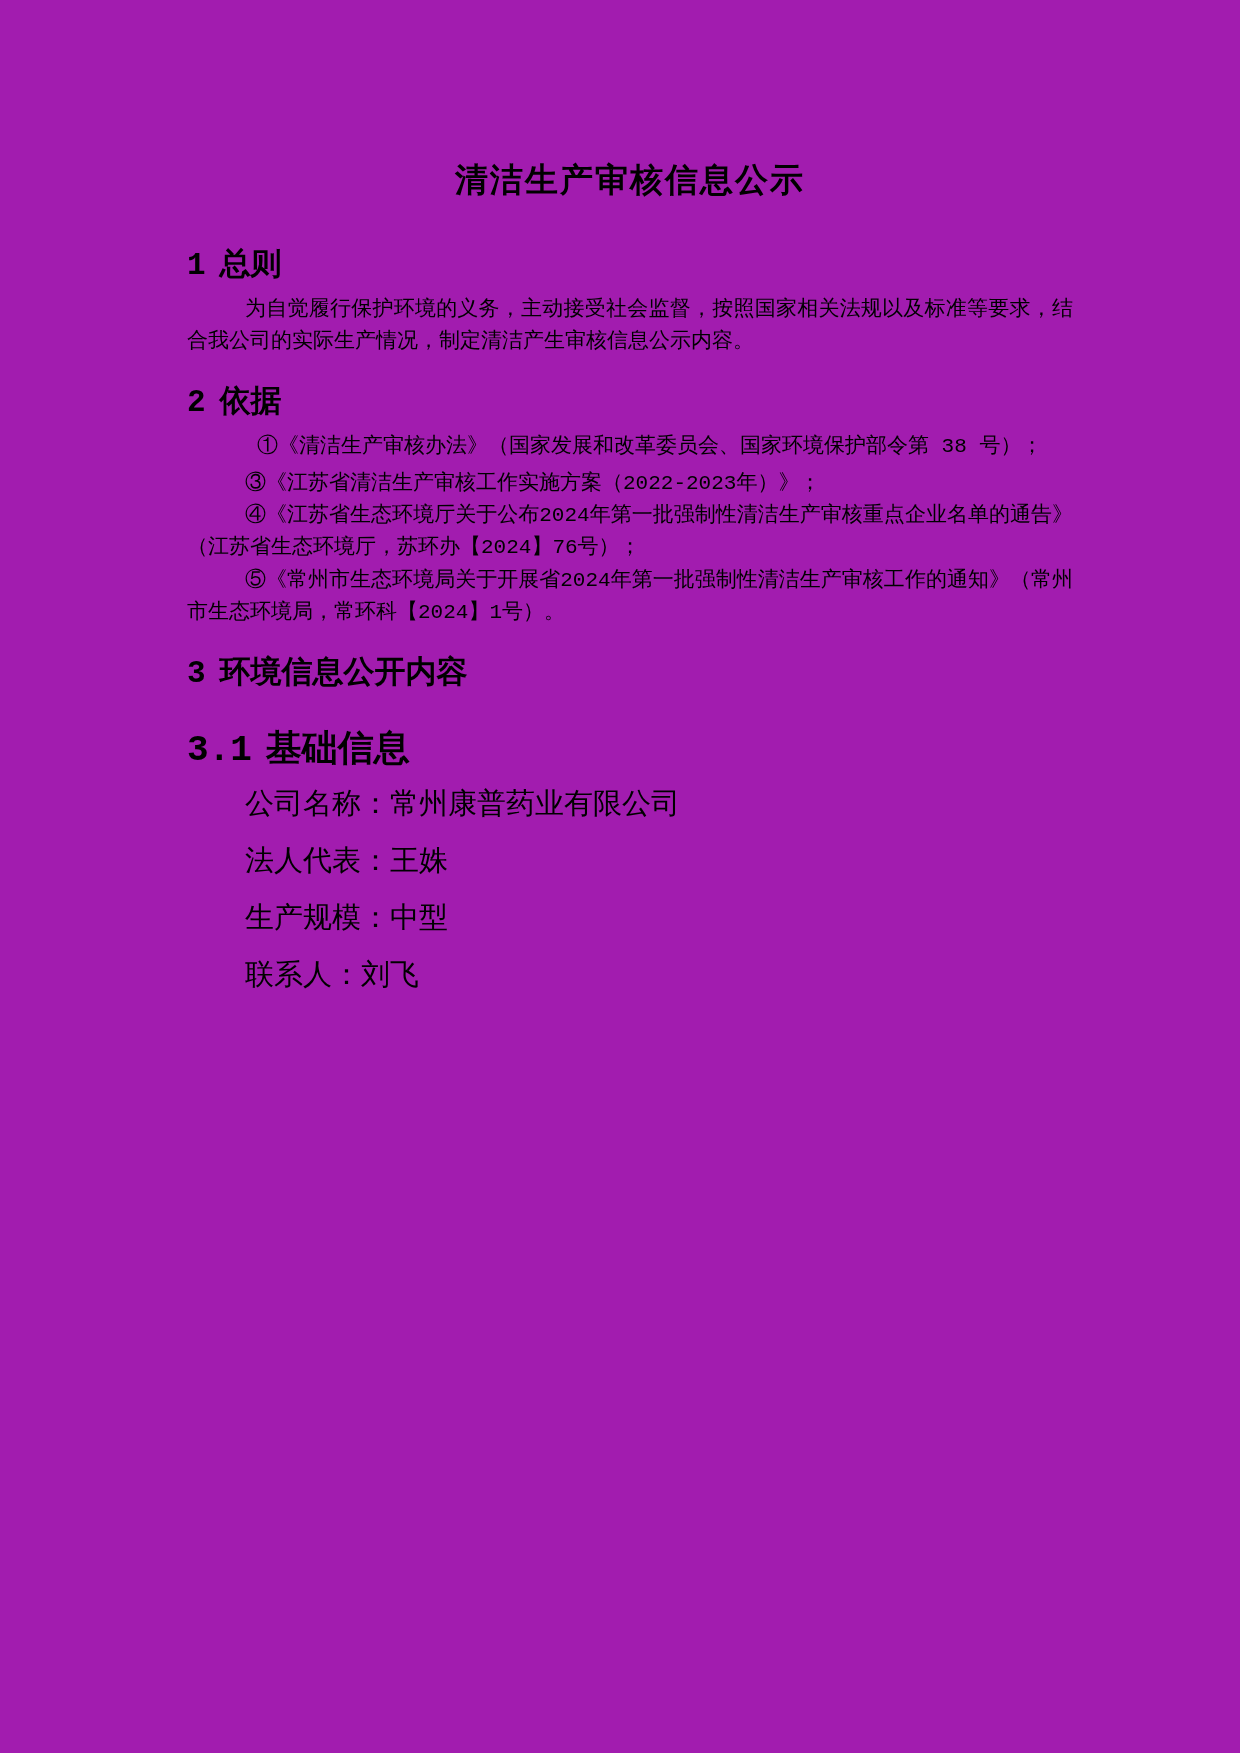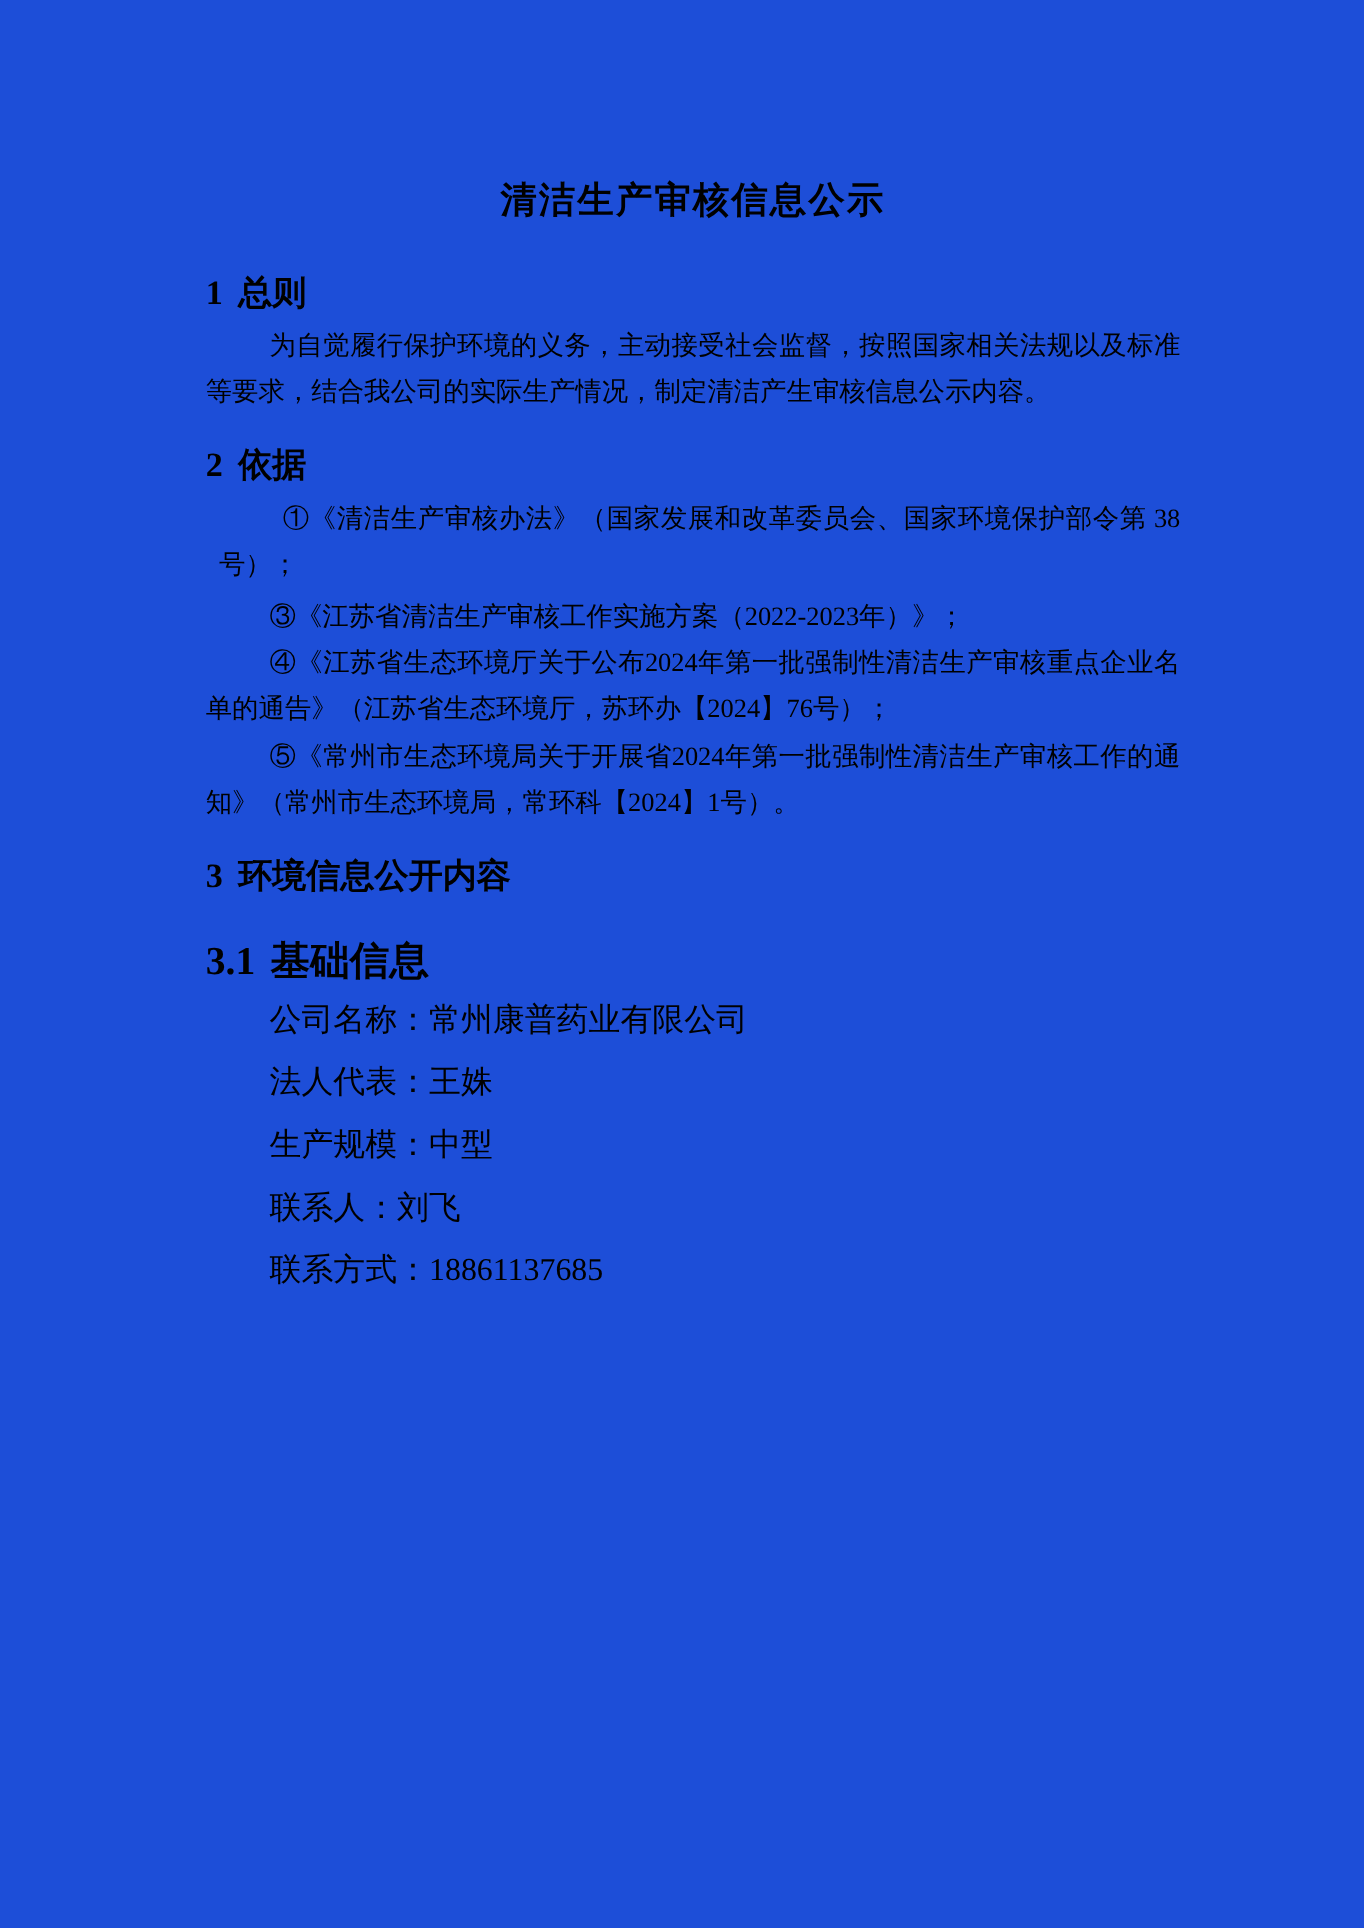--- a/index.html
+++ b/index.html
@@ -4,23 +4,23 @@
 <style>
   html, body {
     margin: 0;
     padding: 0;
     background: #ffffff;
   }
   .page {
     position: relative;
     width: 1240px;
     height: 1753px;
-    background: #1d4ed8;
+    background: #a21caf;
     color: #000000;
-    font-family: Liberation Serif, serif;
+    font-family: Liberation Mono, monospace;
     overflow: hidden;
     box-sizing: border-box;
     padding-left: 187px;
     padding-right: 167px;
   }
   .doc-title {
     margin: 0;
     margin-top: 162px;
     font-size: 33px;
     line-height: 42px;
@@ -45,22 +45,22 @@
     margin-top: 41px;
     font-size: 36px;
     line-height: 36px;
     font-weight: bold;
   }
   .subheading .h-num {
     margin-right: 14px;
   }
   .para {
     margin: 0;
-    font-size: 24px;
-    line-height: 42px;
+    font-size: 21px;
+    line-height: 32px;
     text-align: justify;
     text-indent: 58px;
   }
   .p-general { margin-top: 10px; }
   .p-basis-0 { margin-top: 10px; margin-left: 12px; }
   .p-basis-1 { margin-top: 5px; }
   .p-basis-2 { margin-top: 5px; }
   .p-basis-3 { margin-top: 0; }
   .p-basis-4 { margin-top: 1px; }
   .info-block {
@@ -104,16 +104,15 @@
 
   <h3 class="subheading">
     <span class="h-num">3.1</span><span>基础信息</span>
   </h3>
 
   <div class="info-block">
     <div class="info-line">公司名称：常州康普药业有限公司</div>
     <div class="info-line">法人代表：王姝</div>
     <div class="info-line">生产规模：中型</div>
     <div class="info-line">联系人：刘飞</div>
-    <div class="info-line">联系方式：18861137685</div>
   </div>
 
 </div>
 
 </body></html>

